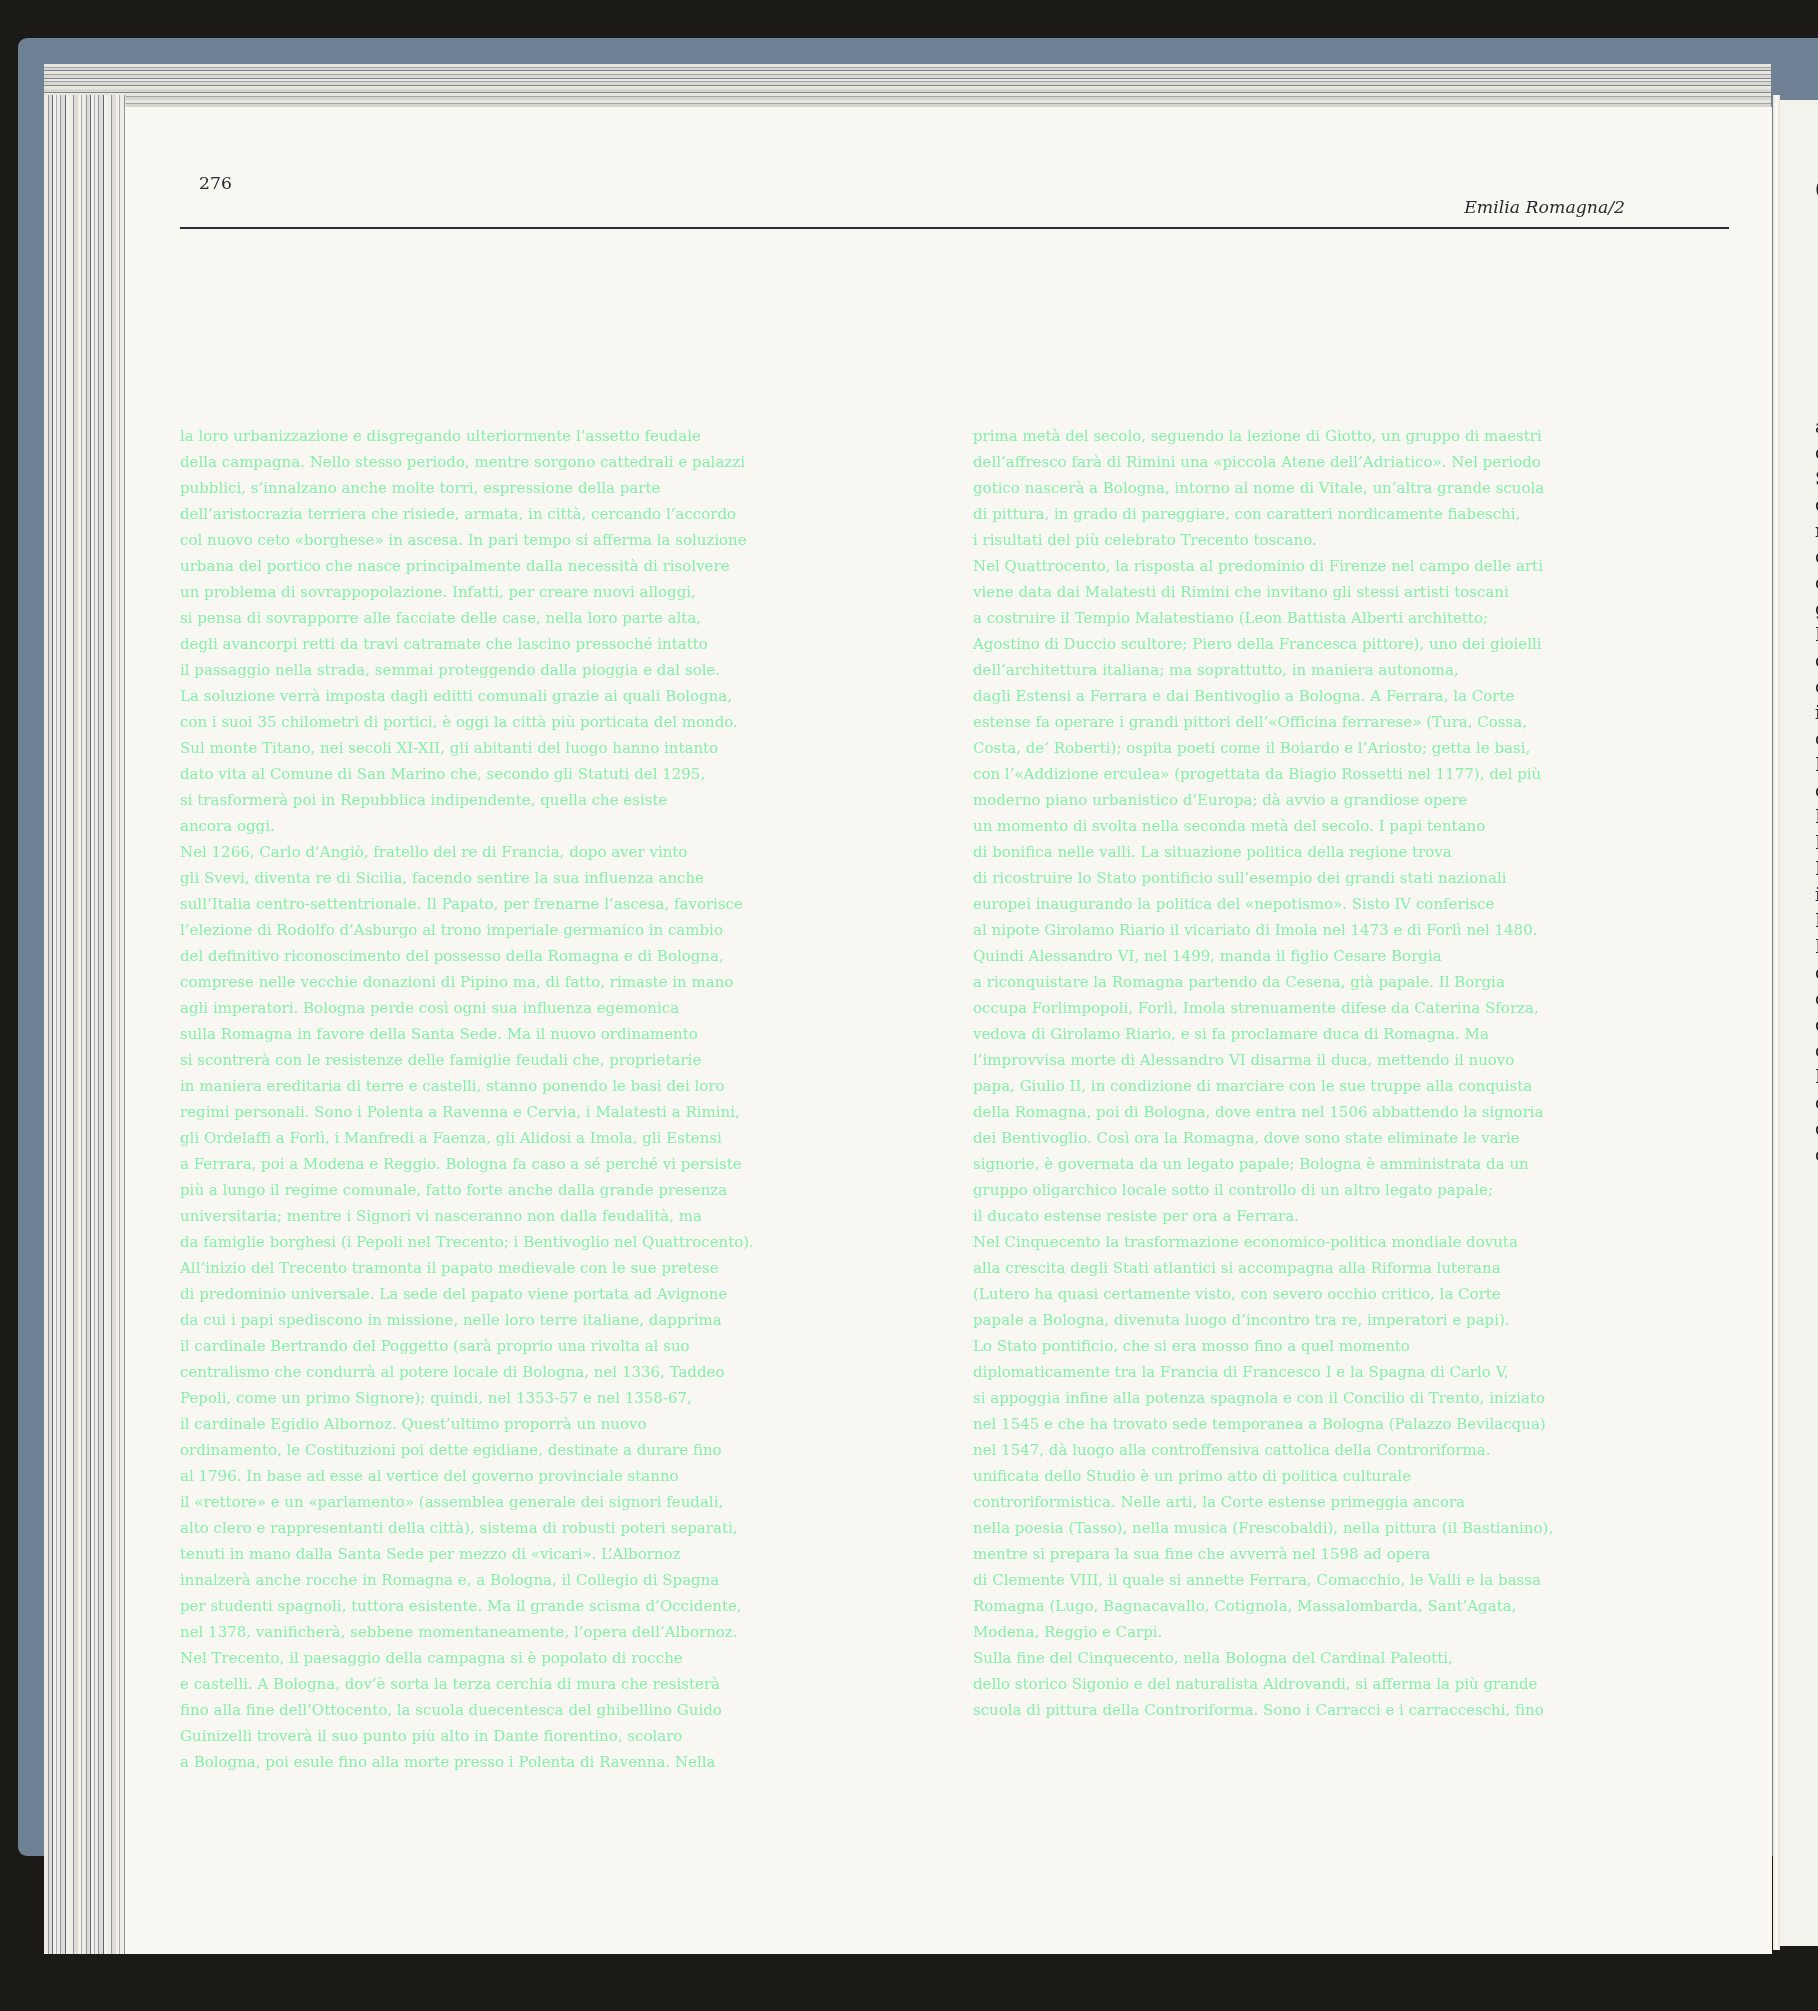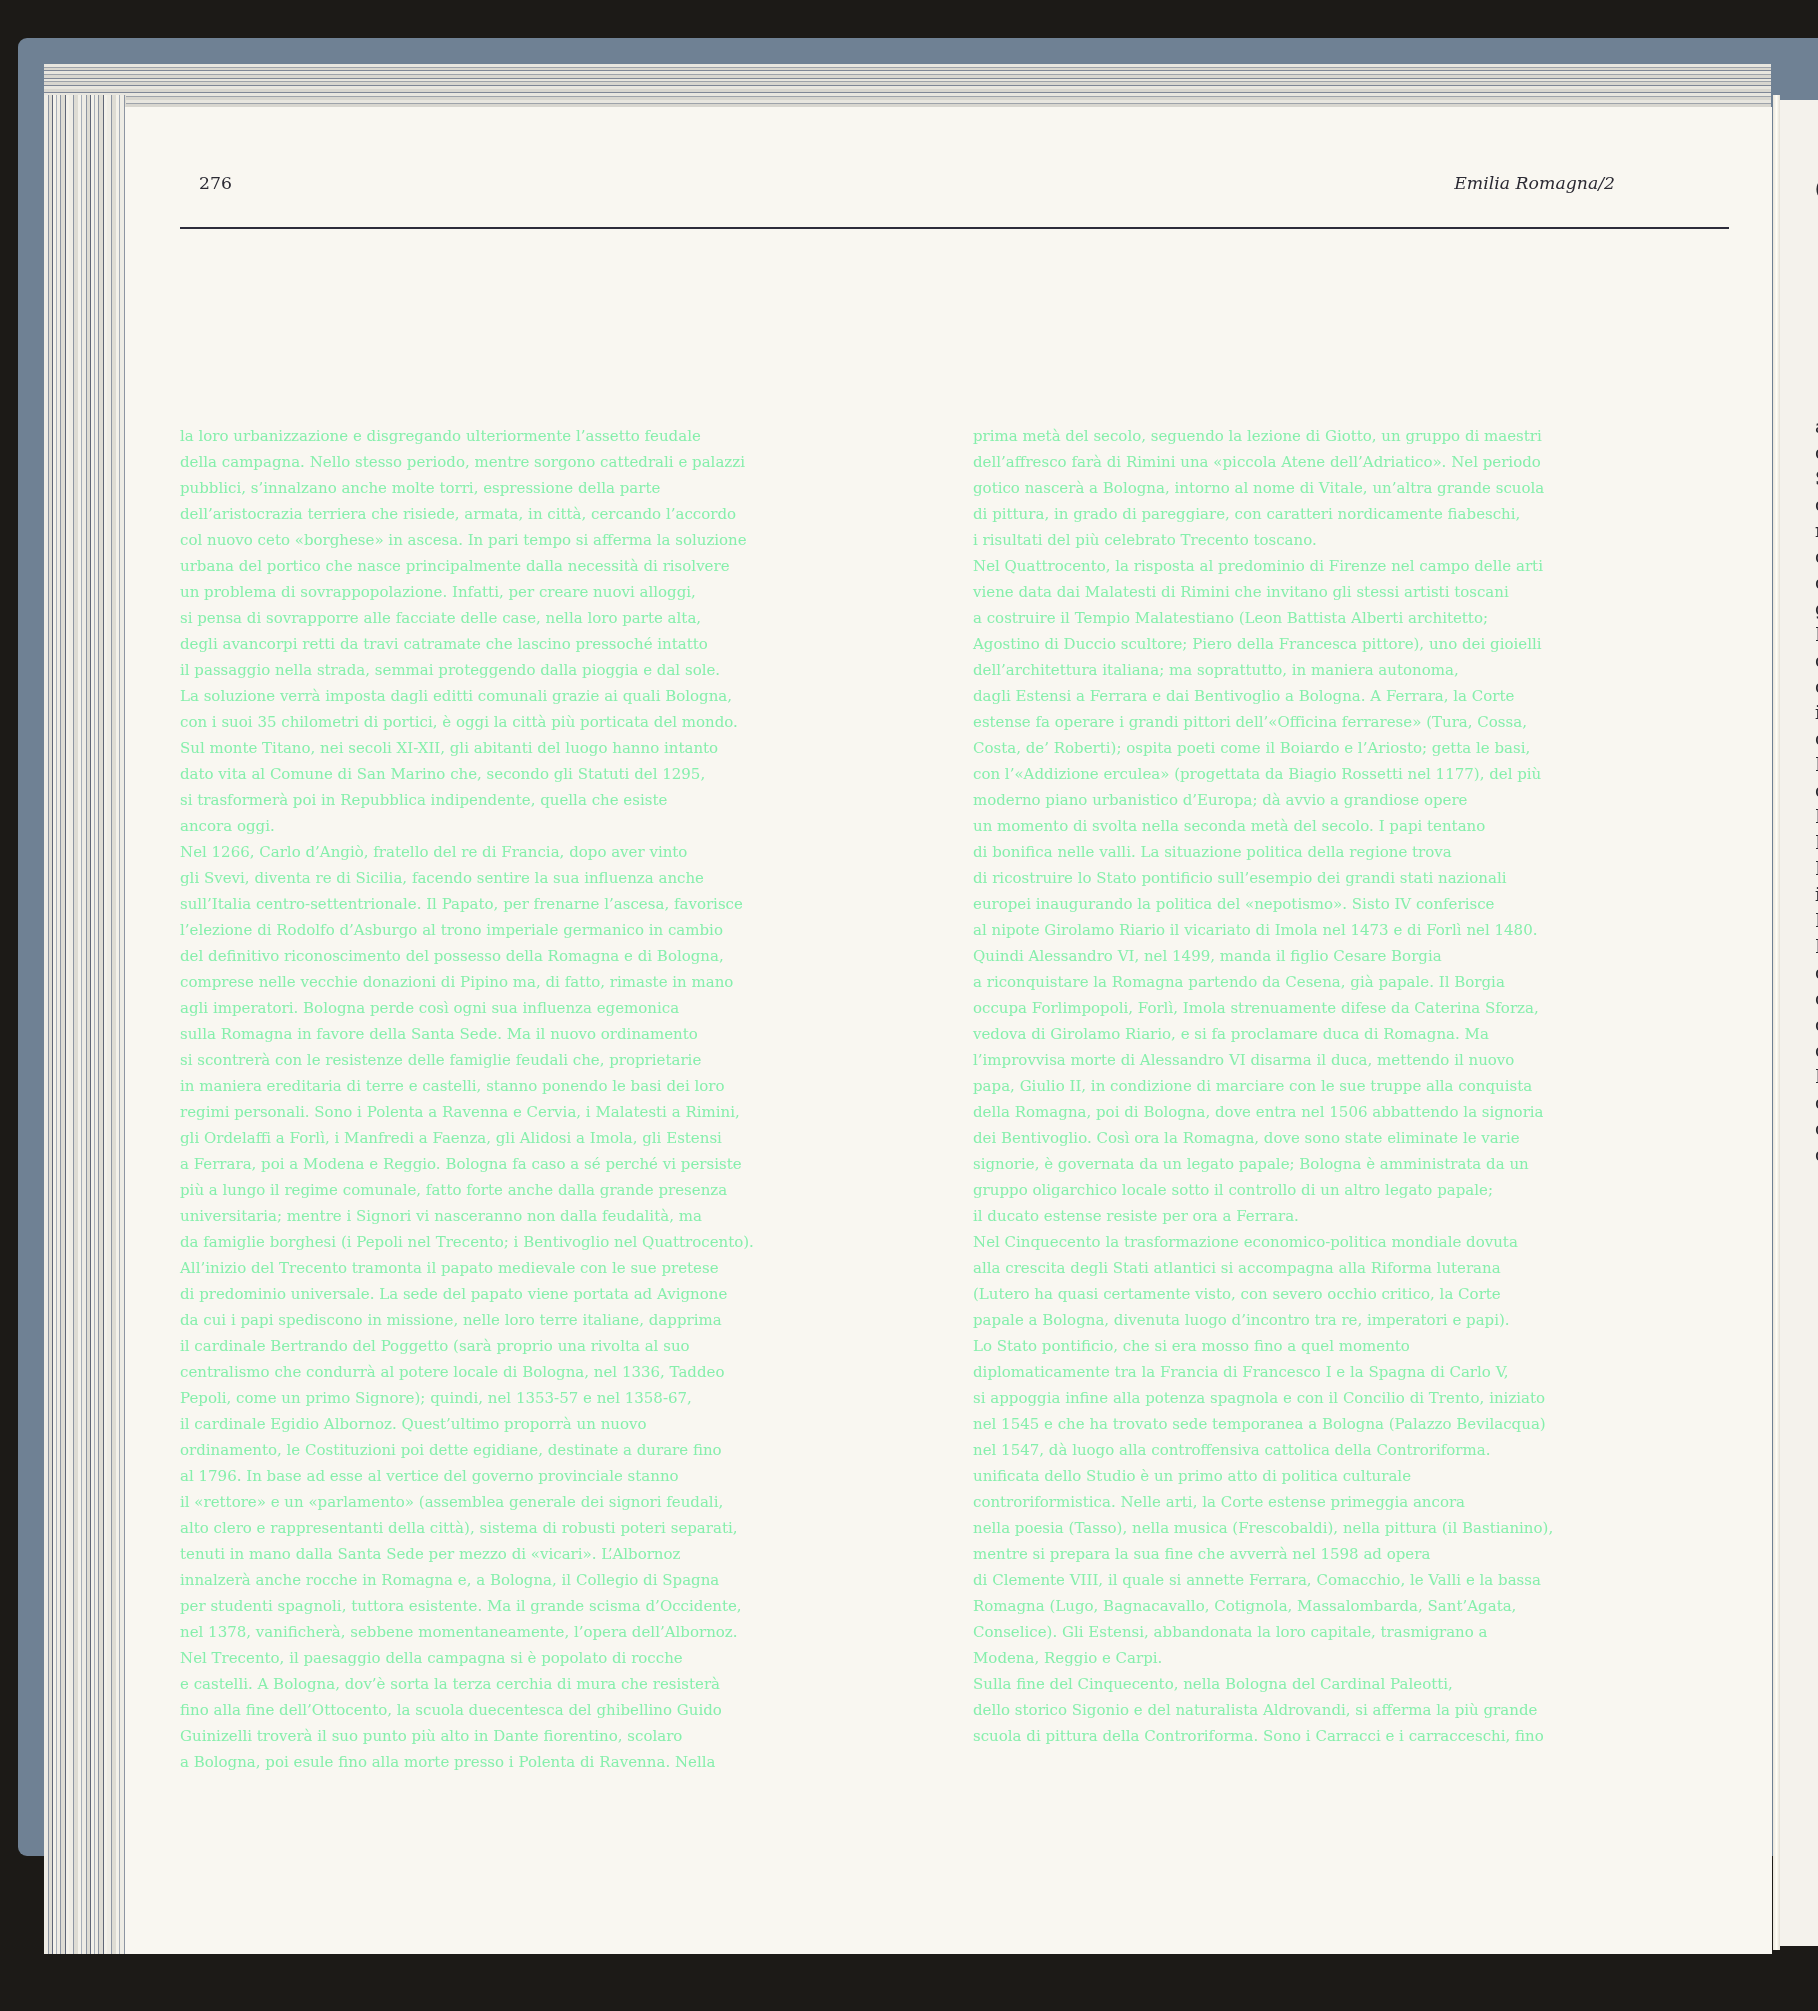--- a/index.html
+++ b/index.html
@@ -90,23 +90,24 @@
       position: absolute;
       top: 173px;
       font-size: 17.3px;
       color: #2b2a33;
     }
     .page-number {
       left: 180px;
       margin-left: 19px;
     }
     .section-title {
-      right: 203px;
+      right: 193px;
       font-style: italic;
       text-align: right;
+      margin-top: 24px;
     }
     .rule {
       position: absolute;
       left: 180px;
       top: 227px;
       width: 1549px;
       height: 1.8px;
       background: #2d2c3a;
     }
     .column {
@@ -236,21 +237,20 @@
     <span class="line">diplomaticamente tra la Francia di Francesco I e la Spagna di Carlo V,</span>
     <span class="line">si appoggia infine alla potenza spagnola e con il Concilio di Trento, iniziato</span>
     <span class="line">nel 1545 e che ha trovato sede temporanea a Bologna (Palazzo Bevilacqua)</span>
     <span class="line">nel 1547, dà luogo alla controffensiva cattolica della Controriforma.</span>
     <span class="line">unificata dello Studio è un primo atto di politica culturale</span>
     <span class="line">controriformistica. Nelle arti, la Corte estense primeggia ancora</span>
     <span class="line">nella poesia (Tasso), nella musica (Frescobaldi), nella pittura (il Bastianino),</span>
     <span class="line">mentre si prepara la sua fine che avverrà nel 1598 ad opera</span>
     <span class="line">di Clemente VIII, il quale si annette Ferrara, Comacchio, le Valli e la bassa</span>
     <span class="line">Romagna (Lugo, Bagnacavallo, Cotignola, Massalombarda, Sant’Agata,</span>
-    <span class="line">Conselice). Gli Estensi, abbandonata la loro capitale, trasmigrano a</span>
     <span class="line">Modena, Reggio e Carpi.</span>
     <span class="line">Sulla fine del Cinquecento, nella Bologna del Cardinal Paleotti,</span>
     <span class="line">dello storico Sigonio e del naturalista Aldrovandi, si afferma la più grande</span>
     <span class="line">scuola di pittura della Controriforma. Sono i Carracci e i carracceschi, fino</span>
   </div>
 
 <div class="gutter"></div>
 <div class="facing-page" id="facing">
     <span class="facing-frag" style="top: 78px;">(</span>
     <span class="facing-frag" style="top: 316px;">a</span>

